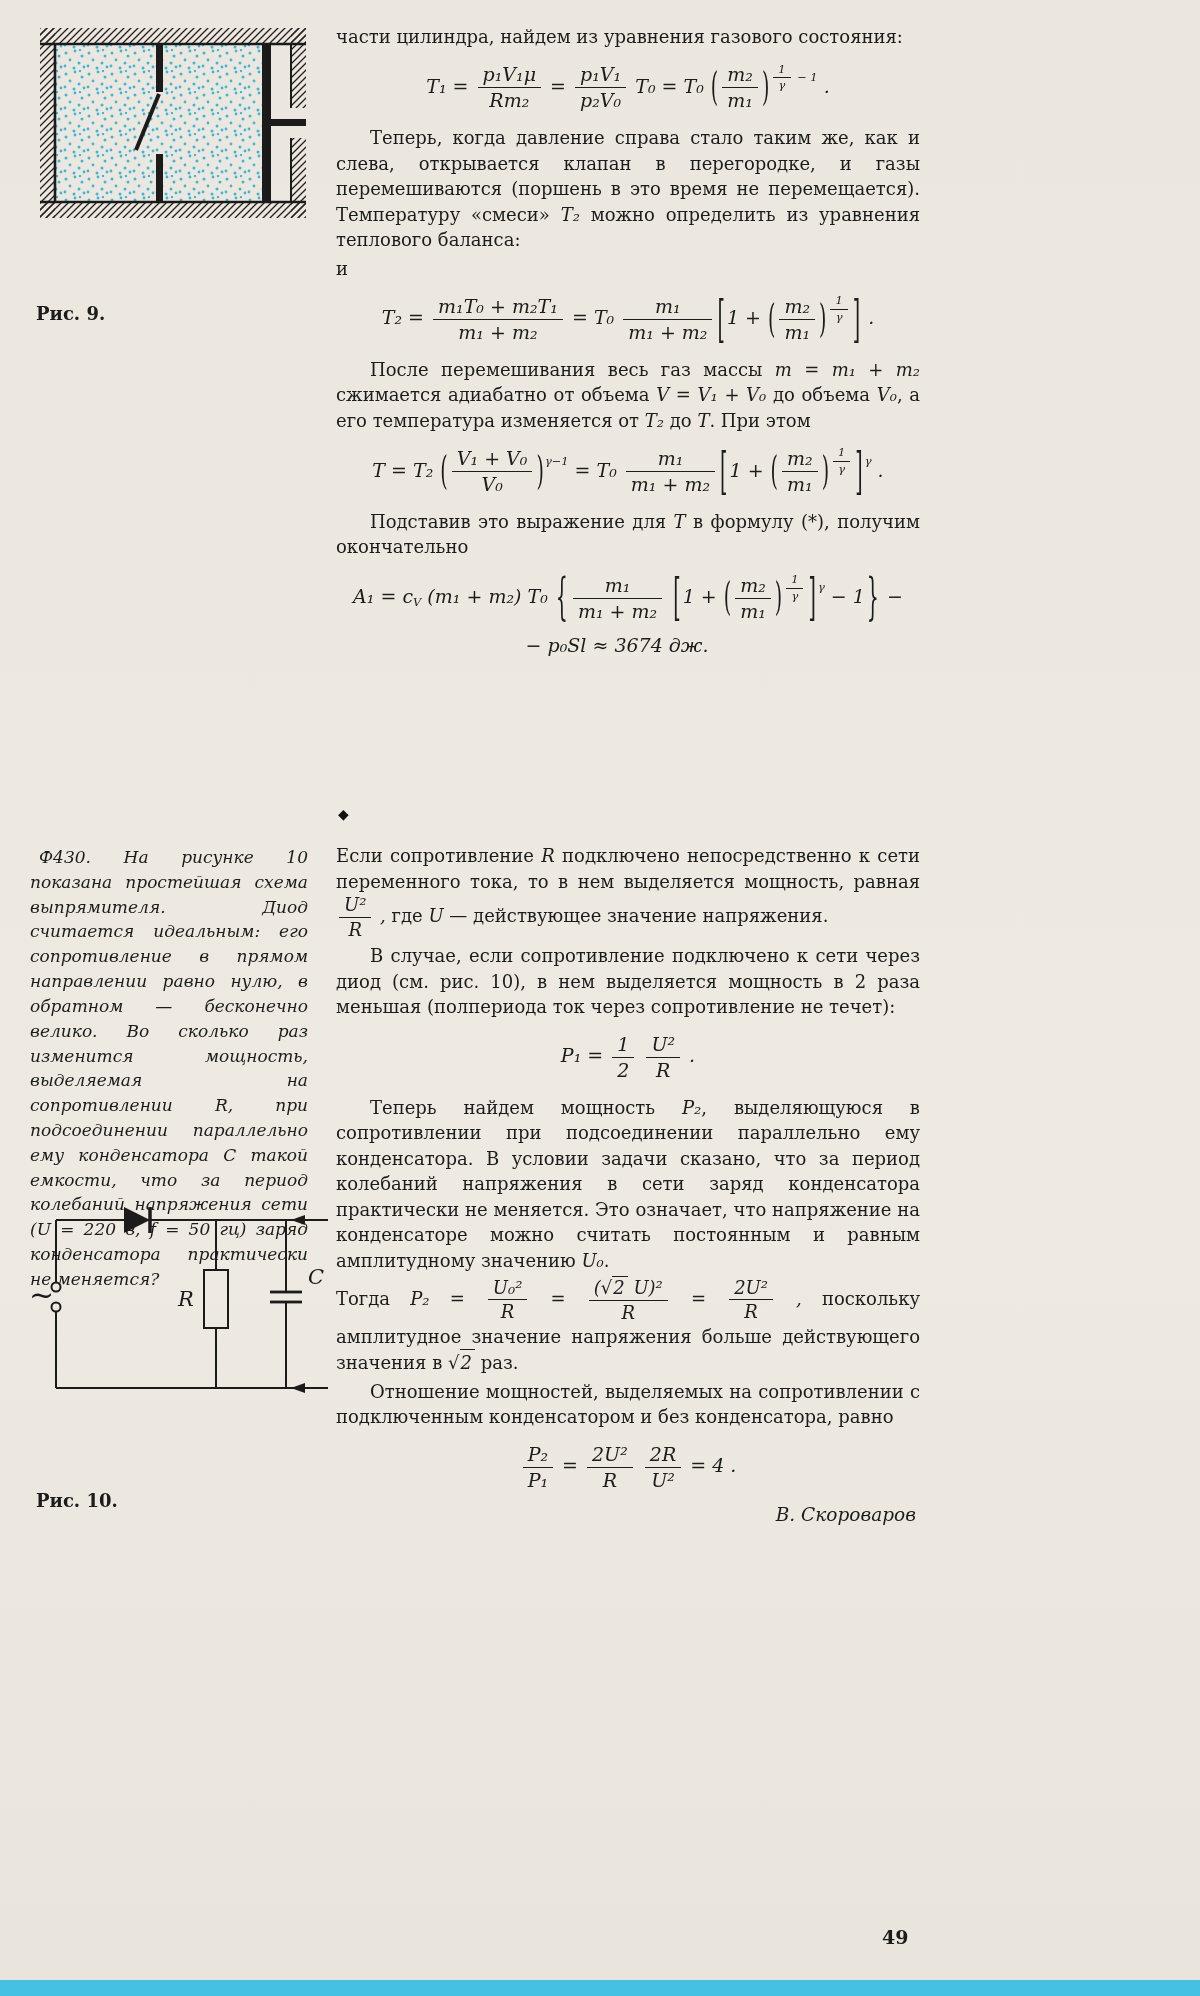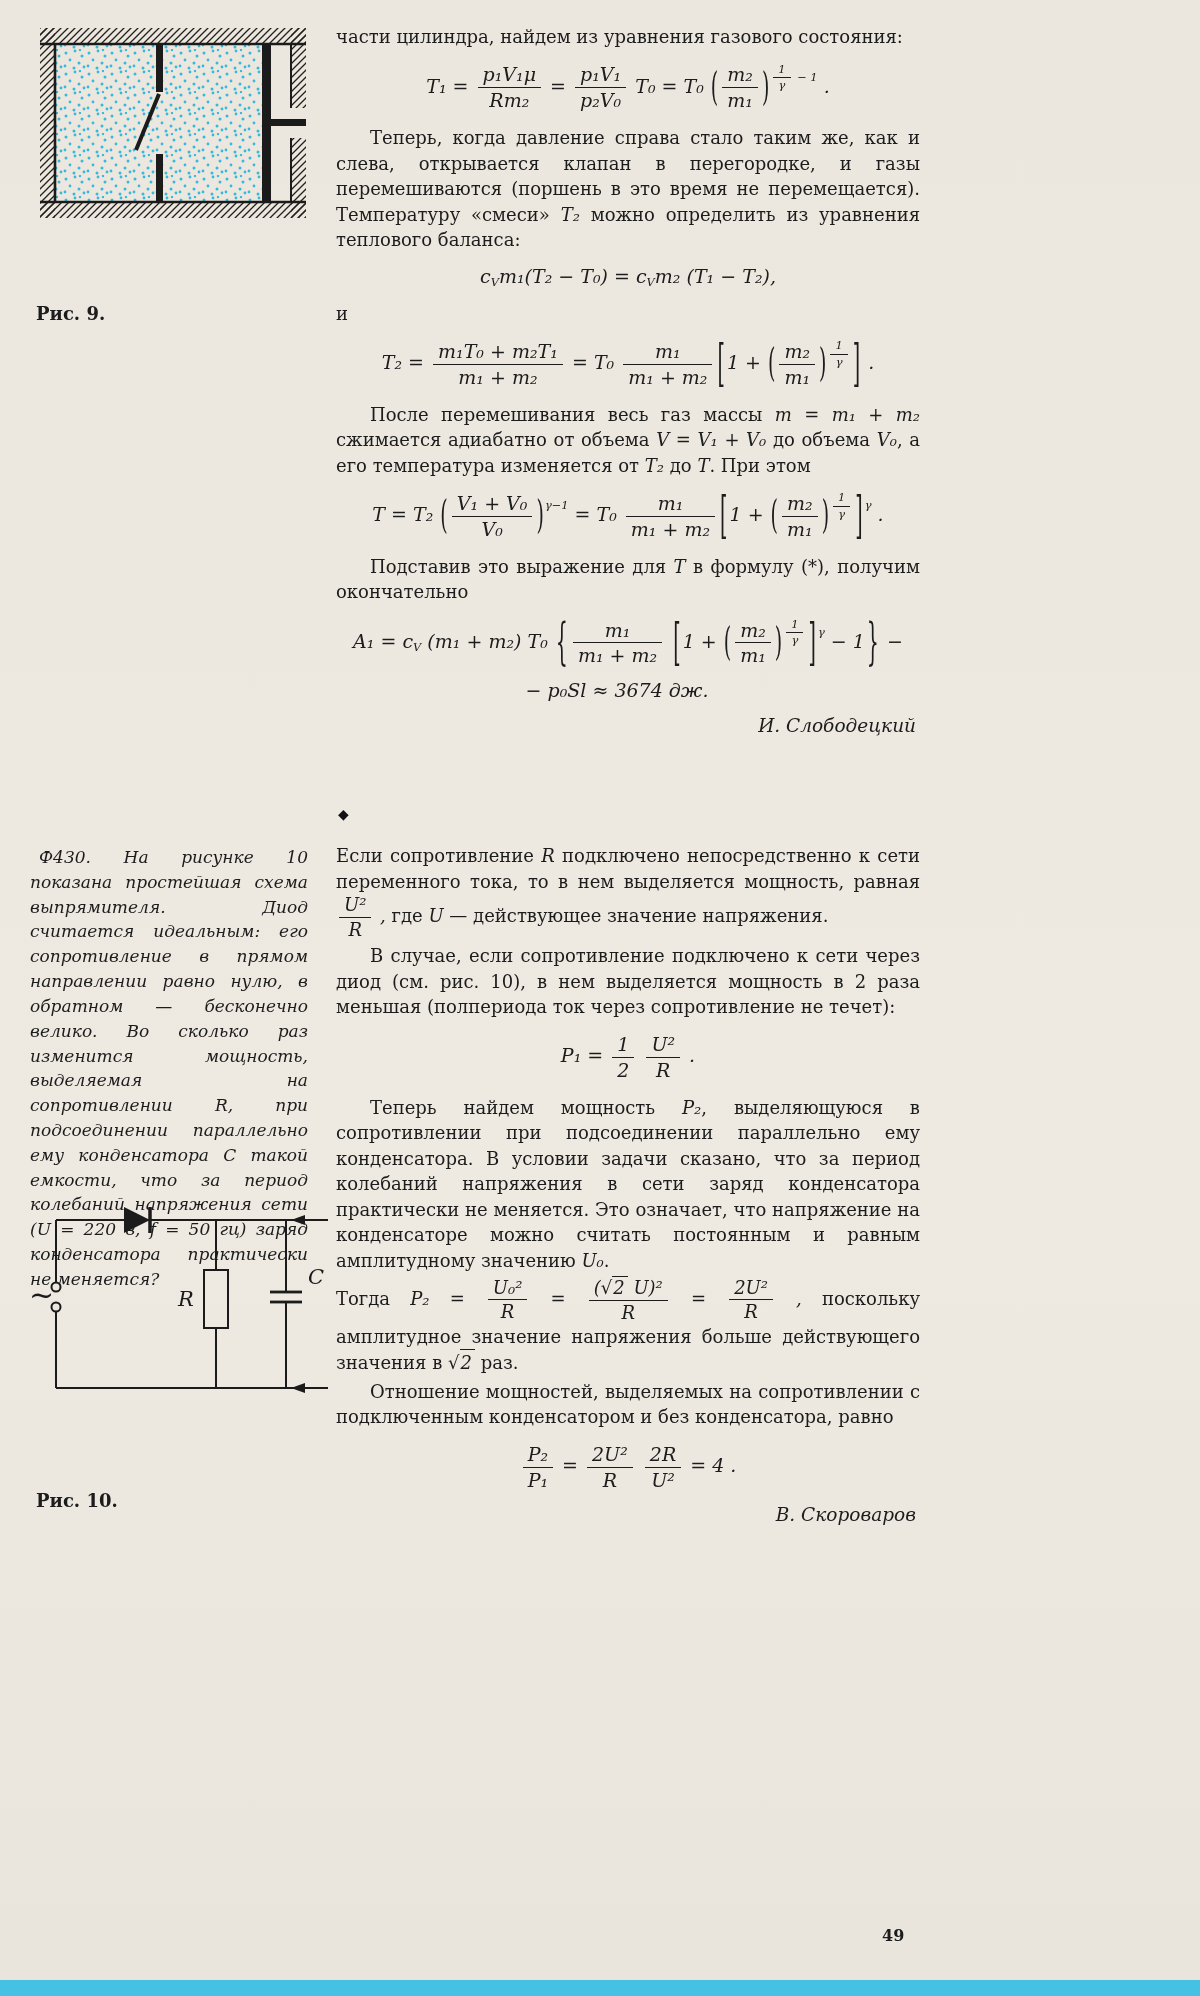--- a/index.html
+++ b/index.html
@@ -16,21 +16,21 @@
   .fig-caption{position:absolute;font-weight:bold;font-size:18px;}
   .cap9{left:36px;top:303px;}
   .cap10{left:36px;top:1490px;}
   .top-col{left:336px;top:24px;width:584px;}
   .bottom-col{left:336px;top:843px;width:584px;}
   .diamond{position:absolute;left:338px;top:806px;font-size:14px;color:#111;}
   .problem{position:absolute;left:30px;top:845px;width:278px;font-style:italic;font-size:17px;line-height:1.46;text-align:justify;}
   .prob-num{font-weight:normal;margin-left:9px;}
   .fig9{position:absolute;left:40px;top:28px;}
   .fig10{position:absolute;left:28px;top:1192px;}
-  .pagenum{position:absolute;left:882px;top:1926px;font-weight:bold;font-size:16px;text-align:center;}
+  .pagenum{position:absolute;left:882px;top:1926px;font-weight:bold;font-size:19px;text-align:center;}
   .bottombar{position:absolute;left:0;top:1980px;width:1200px;height:16px;background:#45c1e4;}
   
   .mrow{white-space:nowrap;}
   .mfrac{display:inline-block;vertical-align:middle;margin:0 3px;line-height:1.2;text-align:center;}
   .mnum{display:block;border-bottom:1.6px solid currentColor;padding:0 5px 1px;}
   .mden{display:block;padding:1px 5px 0;}
   .msup{font-size:0.6em;vertical-align:1.05em;line-height:0;display:inline-block;}
   .msub{font-size:0.6em;vertical-align:-0.25em;line-height:0;display:inline-block;}
   .mdel{display:inline-block;font-style:normal;vertical-align:middle;}
   .md2{transform:scaleY(2.05);margin:0 1px;}
@@ -82,29 +82,27 @@
     <line x1="119" y1="66" x2="96" y2="122" stroke="#1b1b1b" stroke-width="4"></line>
     <rect x="222" y="16" width="9" height="158" fill="#1b1b1b"></rect>
     <rect x="231" y="91" width="35" height="7" fill="#1b1b1b"></rect>
   </svg>
   <div class="fig-caption cap9">Рис. 9.</div>
 
   <div class="col top-col">
     <p class="para noindent">части цилиндра, найдем из уравнения газового состояния:</p>
     <div class="formula"><span class="mrow"><span>T₁ = </span><span class="mfrac"><span class="mnum"><span>p₁V₁μ</span></span><span class="mden"><span>Rm₂</span></span></span><span> = </span><span class="mfrac"><span class="mnum"><span>p₁V₁</span></span><span class="mden"><span>p₂V₀</span></span></span><span> T₀ = T₀ </span><span class="mdel md2">(</span><span class="mfrac"><span class="mnum"><span>m₂</span></span><span class="mden"><span>m₁</span></span></span><span class="mdel md2">)</span><span class="msup"><span class="mrow"><span class="mfrac"><span class="mnum"><span>1</span></span><span class="mden"><span>γ</span></span></span><span> − 1</span></span></span><span>  .</span></span></div>
     <p class="para">Теперь, когда давление справа стало таким же, как и слева, открывается клапан в перегородке, и газы перемешиваются (поршень в это время не перемещается). Температуру «смеси» <i>T₂</i> можно определить из уравнения теплового баланса:</p>
-    <div class="formula"><span class="mrow"><span>c</span><span class="msub"><span>V</span></span><span>m₁(T₂ − T₀) = c</span><span class="msub"><span>V</span></span><span>m₂ (T₁ − T₂),</span></span></div>
     <p class="para noindent">и</p>
     <div class="formula"><span class="mrow"><span>T₂ = </span><span class="mfrac"><span class="mnum"><span>m₁T₀ + m₂T₁</span></span><span class="mden"><span>m₁ + m₂</span></span></span><span> = T₀ </span><span class="mfrac"><span class="mnum"><span>m₁</span></span><span class="mden"><span>m₁ + m₂</span></span></span><span class="mdel md3">[</span><span>1 + </span><span class="mdel md2">(</span><span class="mfrac"><span class="mnum"><span>m₂</span></span><span class="mden"><span>m₁</span></span></span><span class="mdel md2">)</span><span class="msup"><span class="mfrac"><span class="mnum"><span>1</span></span><span class="mden"><span>γ</span></span></span></span><span class="mdel md3">]</span><span> .</span></span></div>
     <p class="para">После перемешивания весь газ массы <i>m</i> = <i>m₁</i> + <i>m₂</i> сжимается адиабатно от объема <i>V</i> = <i>V₁</i> + <i>V₀</i> до объема <i>V₀</i>, а его температура изменяется от <i>T₂</i> до <i>T</i>. При этом</p>
     <div class="formula"><span class="mrow"><span>T = T₂ </span><span class="mdel md2">(</span><span class="mfrac"><span class="mnum"><span>V₁ + V₀</span></span><span class="mden"><span>V₀</span></span></span><span class="mdel md2">)</span><span class="msup"><span>γ−1</span></span><span> = T₀ </span><span class="mfrac"><span class="mnum"><span>m₁</span></span><span class="mden"><span>m₁ + m₂</span></span></span><span class="mdel md3">[</span><span>1 + </span><span class="mdel md2">(</span><span class="mfrac"><span class="mnum"><span>m₂</span></span><span class="mden"><span>m₁</span></span></span><span class="mdel md2">)</span><span class="msup"><span class="mfrac"><span class="mnum"><span>1</span></span><span class="mden"><span>γ</span></span></span></span><span class="mdel md3">]</span><span class="msup"><span>γ</span></span><span> .</span></span></div>
     <p class="para">Подставив это выражение для <i>T</i> в формулу (*), получим окончательно</p>
     <div class="formula"><span class="mrow"><span>A₁ = c</span><span class="msub"><span>V</span></span><span> (m₁ + m₂) T₀ </span><span class="mdel md3">{</span><span class="mfrac"><span class="mnum"><span>m₁</span></span><span class="mden"><span>m₁ + m₂</span></span></span><span>  </span><span class="mdel md3">[</span><span>1 + </span><span class="mdel md2">(</span><span class="mfrac"><span class="mnum"><span>m₂</span></span><span class="mden"><span>m₁</span></span></span><span class="mdel md2">)</span><span class="msup"><span class="mfrac"><span class="mnum"><span>1</span></span><span class="mden"><span>γ</span></span></span></span><span class="mdel md3">]</span><span class="msup"><span>γ</span></span><span> − 1</span><span class="mdel md3">}</span><span> −</span></span></div>
     <div class="formula right"><span class="mrow"><span>− p₀Sl ≈ 3674  дж.</span></span></div>
-    <div class="author">И.  Слободецкий</div>
   </div>
 
   <div class="diamond">◆</div>
 
   <div class="problem">
     <span class="prob-num">Ф430.</span>
     <span>На рисунке 10 показана простейшая схема выпрямителя. Диод считается идеальным: его сопротивление в прямом направлении равно нулю, в обратном — бесконечно велико. Во сколько раз изменится мощность, выделяемая на сопротивлении <i>R</i>, при подсоединении параллельно ему конденсатора <i>C</i> такой емкости, что за период колебаний напряжения сети (<i>U</i> = 220 в, <i>f</i> = 50 гц) заряд конденсатора практически не меняется?</span>
   </div>
 
   <div class="col bottom-col">

